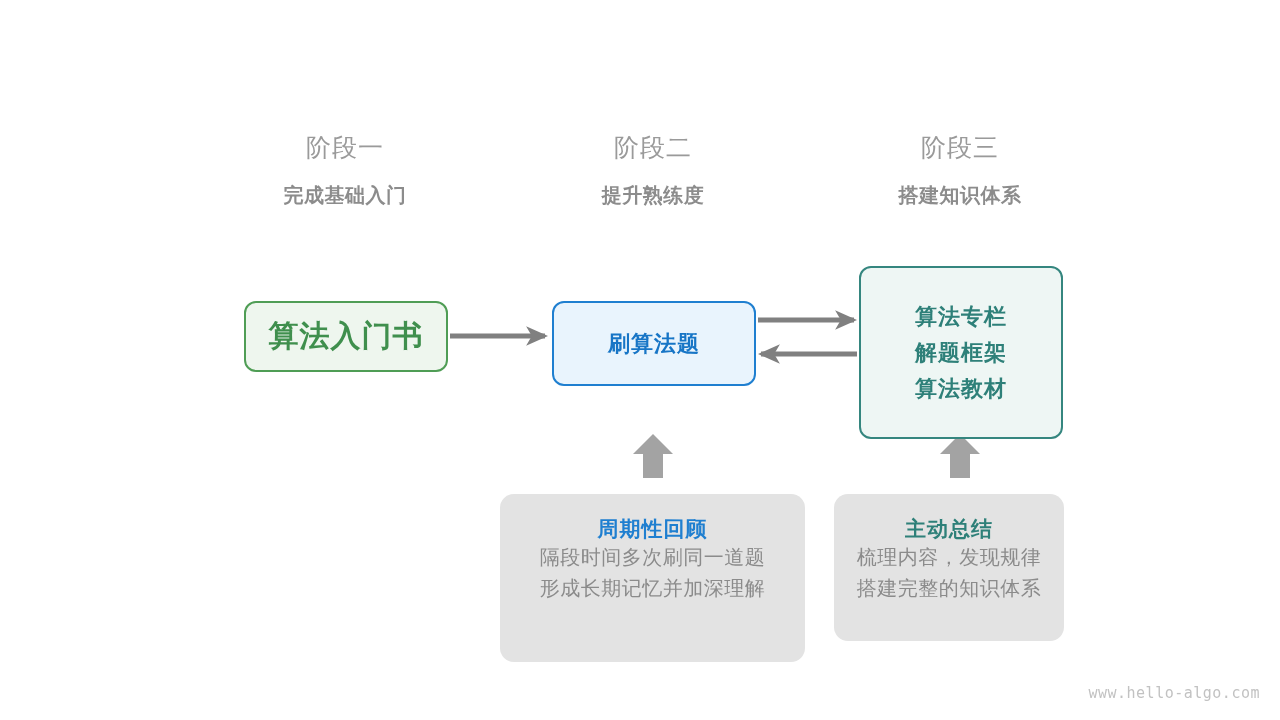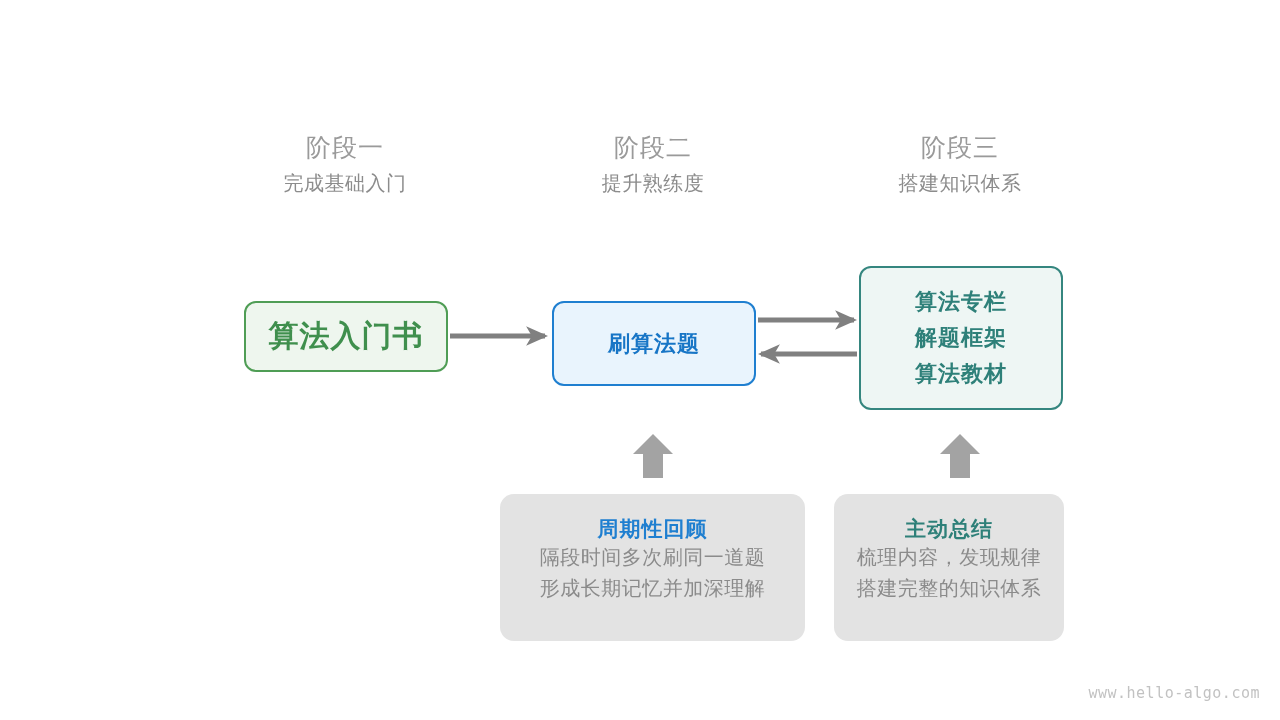--- a/index.html
+++ b/index.html
@@ -33,24 +33,24 @@
     font-size: 25px;
     color: #9a9a9a;
     font-weight: 400;
     letter-spacing: 1px;
     line-height: 34px;
     white-space: nowrap;
   }
   .stage-sub {
     font-size: 20px;
     color: #8c8c8c;
-    font-weight: normal;
+    font-weight: bold;
     letter-spacing: 0.5px;
     line-height: 30px;
-    margin-top: 4px;
+    margin-top: 16px;
     white-space: nowrap;
   }
 
   
   .node {
     position: absolute;
     box-sizing: border-box;
     border-radius: 12px;
     display: flex;
     flex-direction: column;
@@ -87,21 +87,21 @@
   }
   .node-blue .node-label {
     font-size: 22px;
     color: #1775c6;
   }
 
   .node-teal {
     left: 845px;
     top: 266px;
     width: 204px;
-    height: 144px;
+    height: 173px;
     background: #eef6f4;
     border: 2px solid #35867f;
   }
   .node-teal .node-label {
     font-size: 22px;
     color: #2e8079;
     line-height: 36px;
   }
 
   
@@ -126,21 +126,21 @@
     font-size: 20px;
     color: #8b8b8b;
     line-height: 31px;
     letter-spacing: 0.5px;
     white-space: nowrap;
   }
   .note-1 {
     left: 486px;
     top: 494px;
     width: 305px;
-    height: 147px;
+    height: 168px;
     padding-top: 22px;
   }
   .note-1 .note-title { color: #1f7fd0; }
   .note-1 .note-body { }
 
   .note-2 {
     left: 820px;
     top: 494px;
     width: 230px;
     height: 147px;

